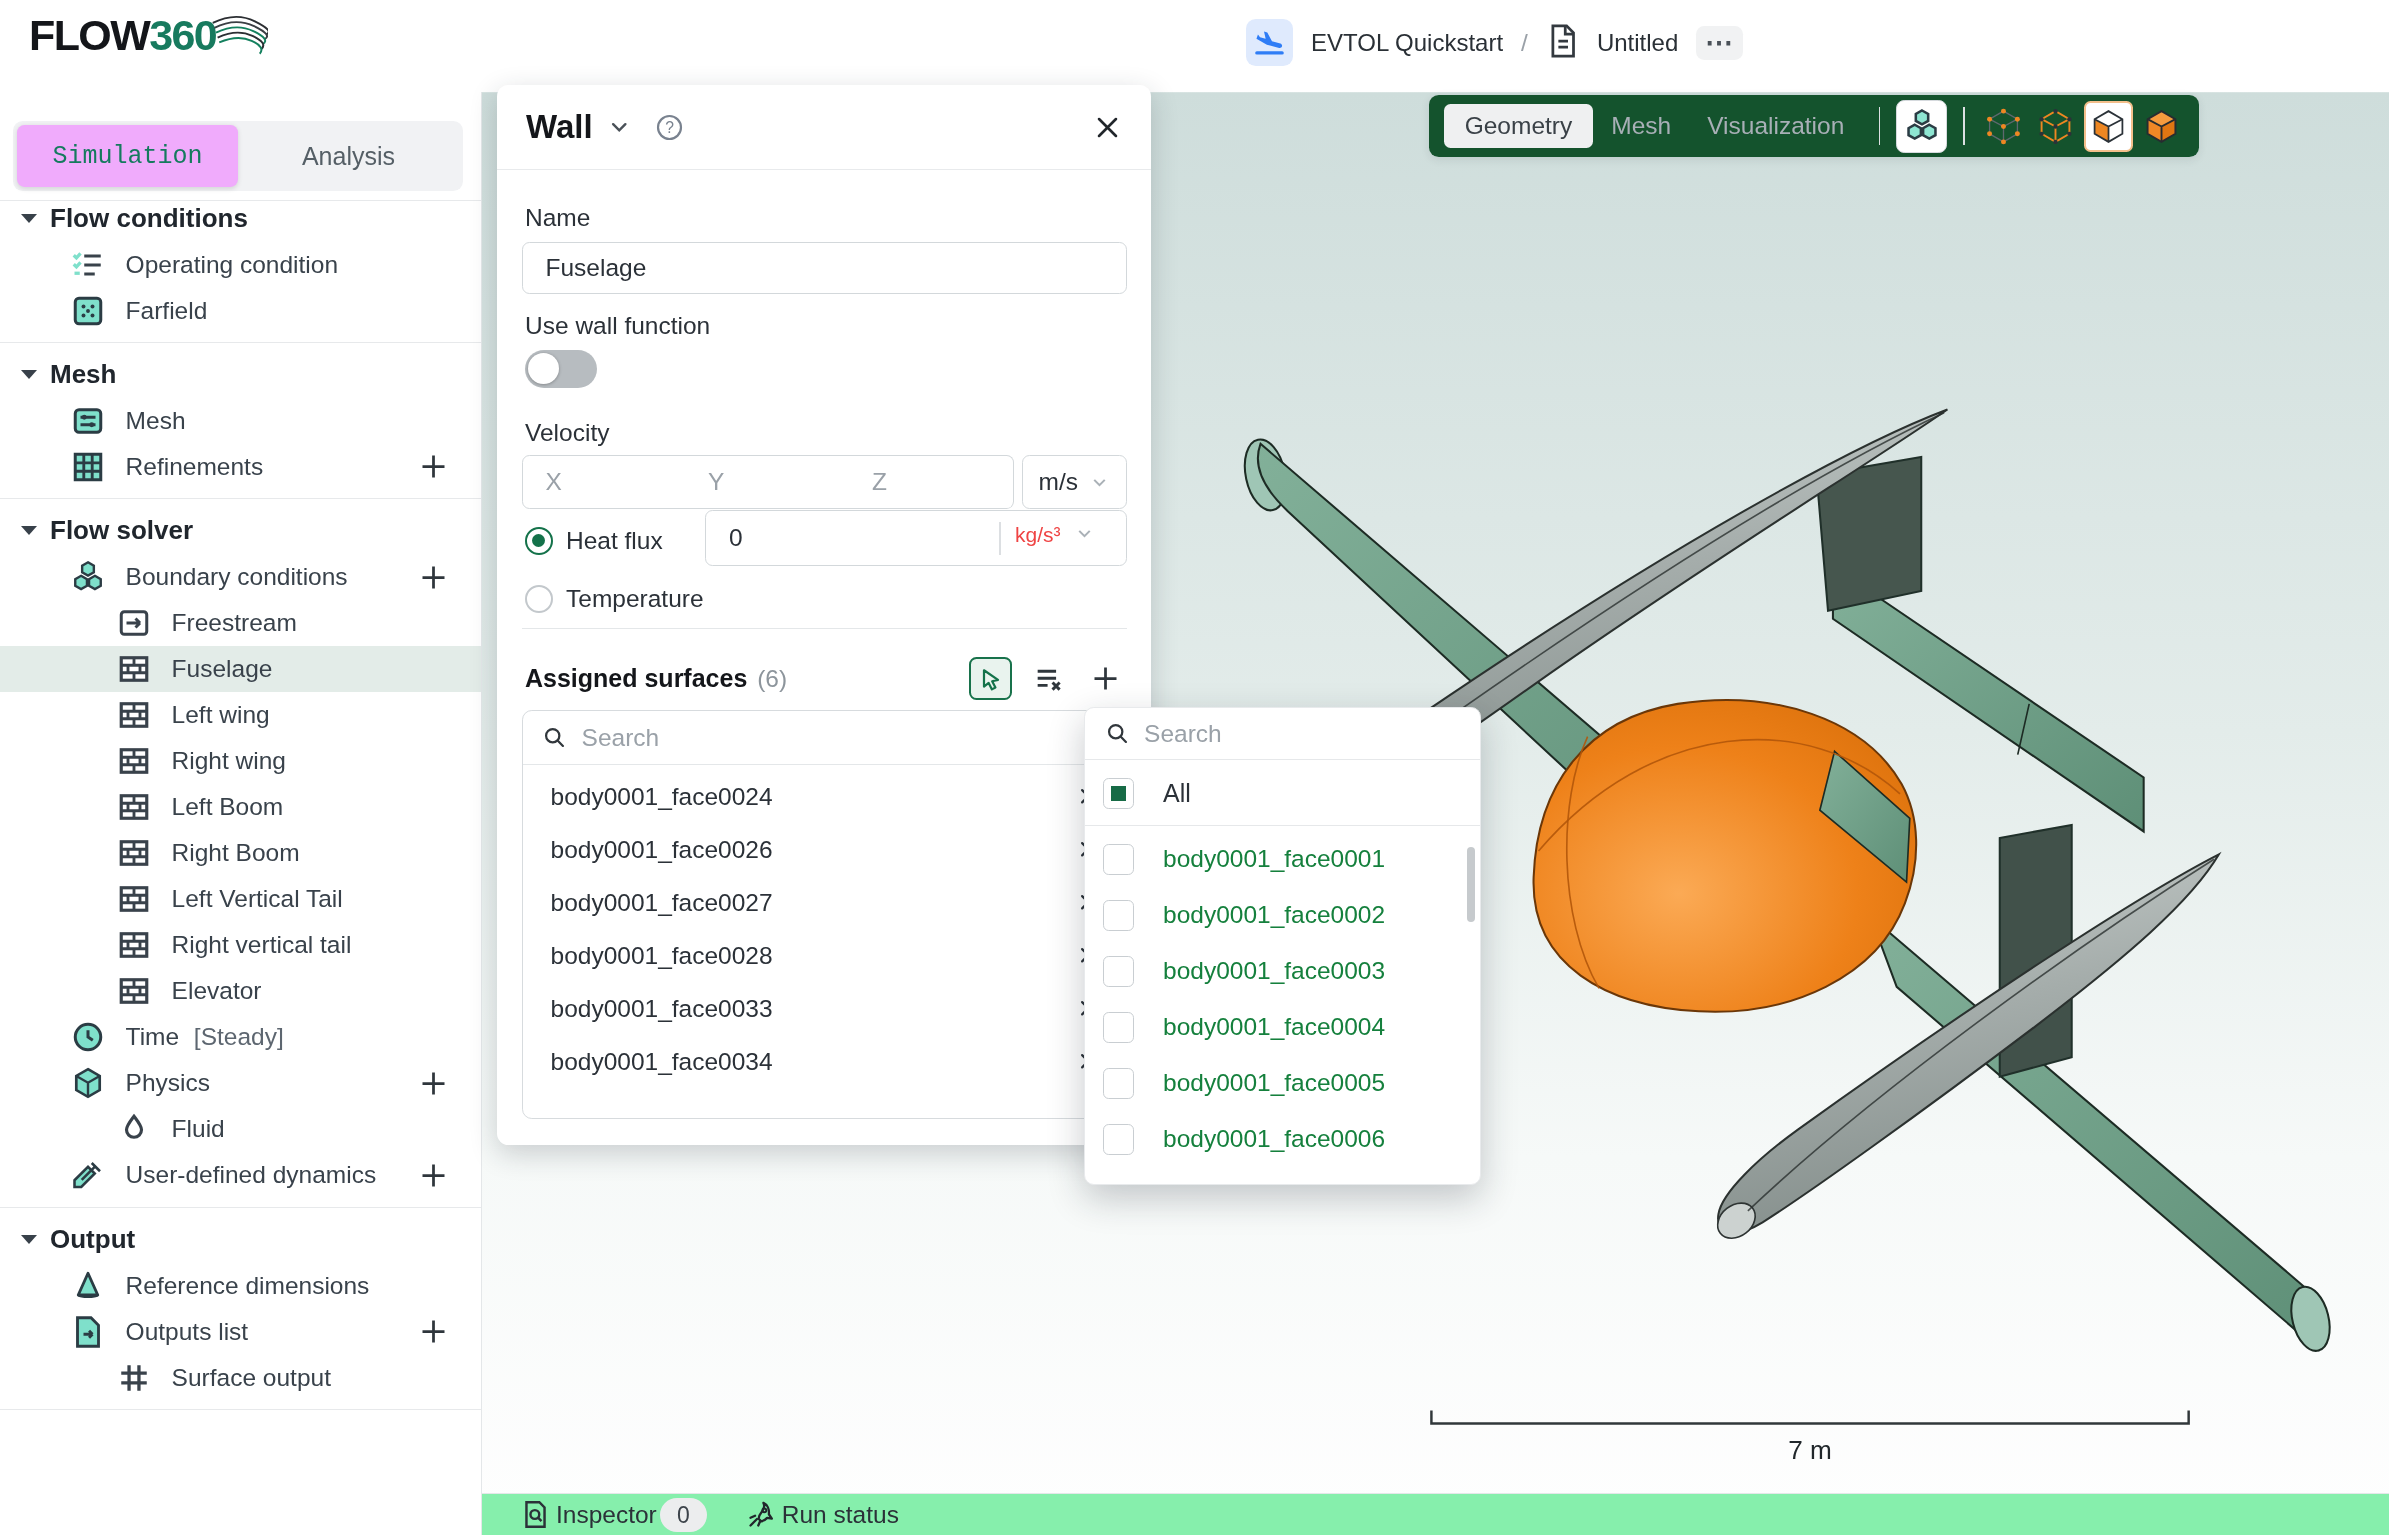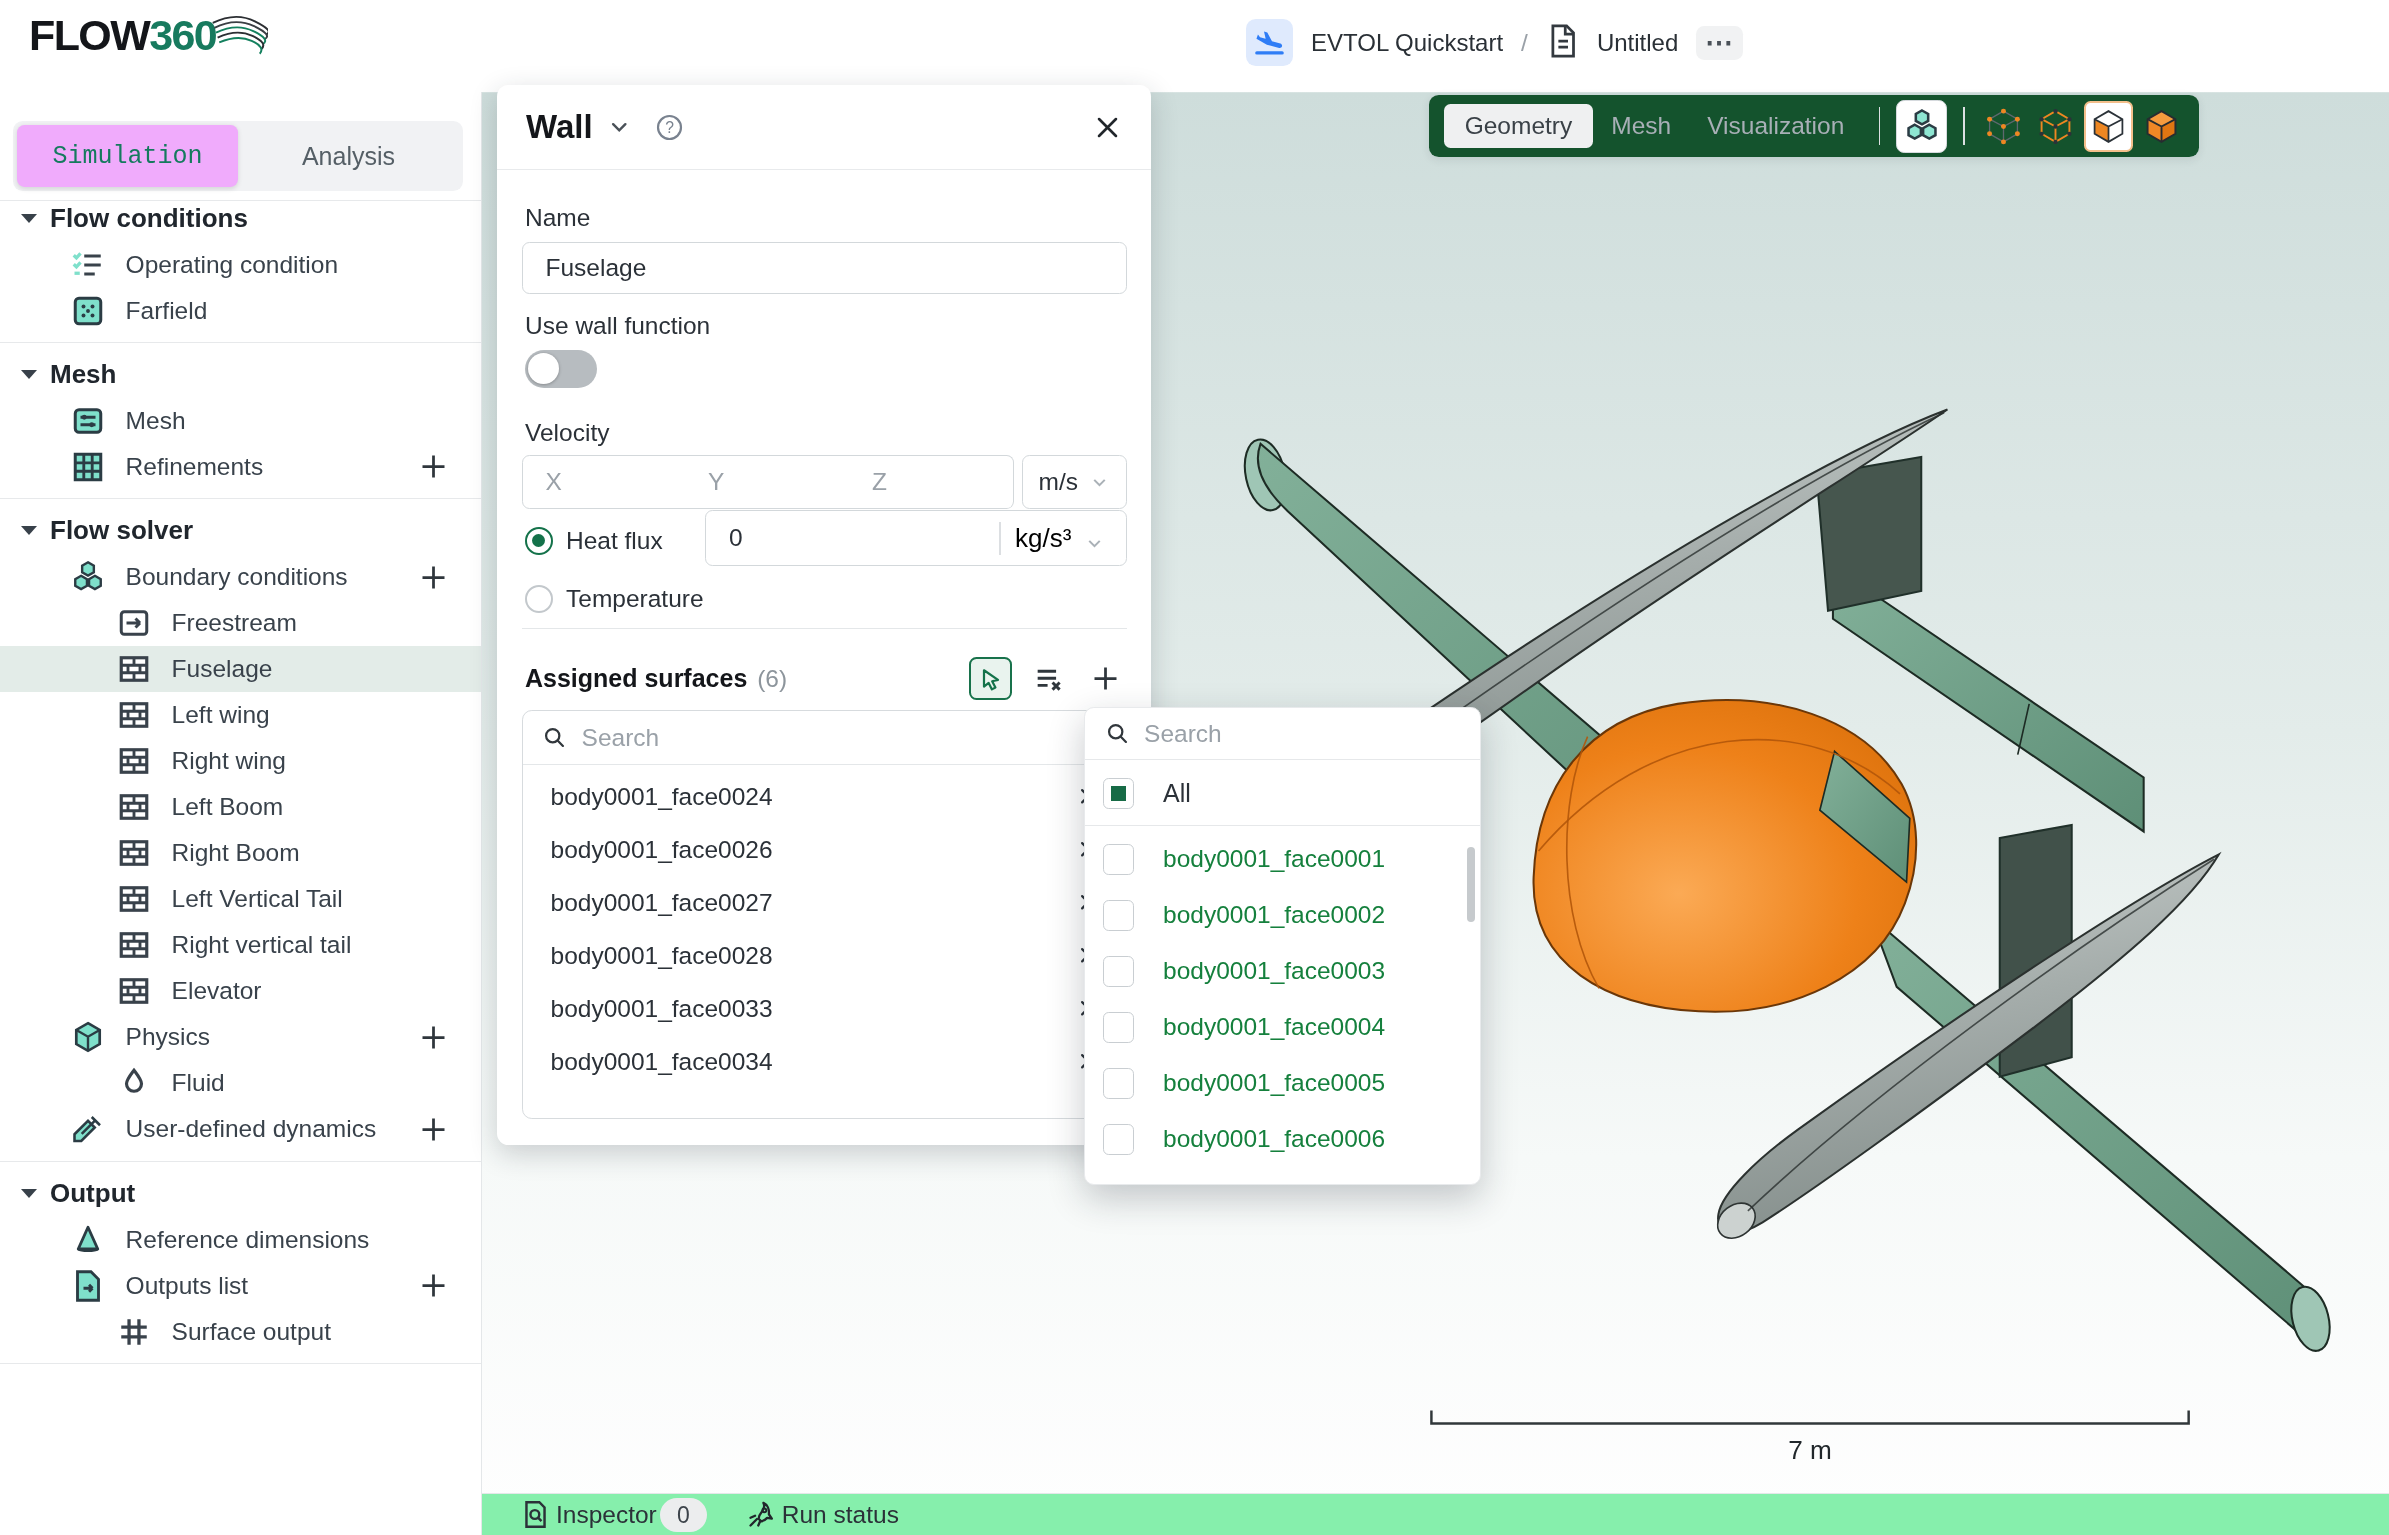--- a/index.html
+++ b/index.html
@@ -59,21 +59,21 @@
   .inp{position:absolute;border:1.6px solid #d3d8db;border-radius:7.4px;box-sizing:border-box;font-size:24.5px;color:#2b3138;
        font-family:"Liberation Sans",sans-serif;padding:0 23px;background:#fff;outline:none;}
   .inp::placeholder{color:#9aa1a8;}
   #toggle{position:absolute;left:28px;top:265px;width:72px;height:38px;background:#b7bcc0;border-radius:19px;cursor:pointer;}
   #toggle .knob{position:absolute;left:3.3px;top:3.3px;width:31px;height:31px;border-radius:50%;background:#fff;box-shadow:0 0.8px 3.3px rgba(0,0,0,.3);}
   .unitbox{position:absolute;border:1.6px solid #d3d8db;border-radius:7.4px;box-sizing:border-box;display:flex;align-items:center;justify-content:center;gap:11.4px;font-size:24.5px;color:#2b3138;cursor:pointer;background:#fff;}
   .radio{position:absolute;width:28px;height:28px;border-radius:50%;box-sizing:border-box;cursor:pointer;}
   .radio.on{border:2.5px solid #14724a;}
   .radio.on::after{content:"";position:absolute;left:4.9px;top:4.9px;width:13px;height:13px;border-radius:50%;background:#14724a;}
   .radio.off{border:2.5px solid #c3c8cc;}
-  #hf-unit{position:absolute;display:flex;align-items:flex-end;gap:13px;font-size:26px;color:#000000;}
+  #hf-unit{position:absolute;display:flex;align-items:flex-start;gap:13px;font-size:21px;color:#ef4444;}
   .p-div{position:absolute;left:24.5px;width:605px;height:0.8px;background:#e4e7e9;}
   #as-row{position:absolute;left:28px;top:572px;width:599px;display:flex;align-items:center;}
   #as-lbl{font-size:25px;font-weight:700;color:#14161a;}
   #as-cnt{font-size:24.5px;color:#8d959c;margin-left:9.8px;}
   #as-cursor{margin-left:auto;width:39px;height:39px;border:2.5px solid #18724b;background:#e9f3ee;border-radius:7.4px;display:flex;align-items:center;justify-content:center;cursor:pointer;}
   .as-ic{width:38px;height:38px;margin-left:18px;display:flex;align-items:center;justify-content:center;cursor:pointer;}
   #surf-box{position:absolute;left:24.5px;top:625px;width:605px;height:409px;border:1.6px solid #d7dbde;border-radius:9.8px;box-sizing:border-box;}
   #surf-search{position:absolute;left:0;top:0;width:100%;height:54px;border-bottom:1.6px solid #e4e7e9;display:flex;align-items:center;padding:0 19.6px;box-sizing:border-box;gap:13px;}
   .search-in{border:none;outline:none;font-size:24.5px;flex:1;color:#2b3138;font-family:"Liberation Sans",sans-serif;}
   .search-in::placeholder{color:#9aa1a8;}
@@ -376,20 +376,30 @@
         </div>
         <div class="ti lv2">
           <span class="ic">
             <svg viewBox="0 0 24 24">
               <rect x="3.5" y="4.5" width="17" height="15" fill="#fff" stroke="#39424b" stroke-width="2.1"></rect>
               <path d="M3.5 9.5h17M3.5 14.5h17" stroke="#39424b" stroke-width="1.9"></path>
               <path d="M12 4.5v5M8 9.5v5M16 9.5v5M12 14.5v5" stroke="#39424b" stroke-width="1.9"></path>
             </svg>
           </span>
           <span>Elevator</span>
+        </div>
+        <div class="ti lv1">
+          <span class="ic">
+            <svg viewBox="0 0 24 24">
+              <circle cx="12" cy="12" r="8.5" fill="#7fe0cb" stroke="#2b3c44" stroke-width="2"></circle>
+              <path d="M12 7.5V12l3.2 2.2" fill="none" stroke="#2b3c44" stroke-width="2"></path>
+            </svg>
+          </span>
+          <span>Time</span>
+          <span class="sfx">[Steady]</span>
         </div>
         <div class="ti lv1">
           <span class="ic">
             <svg viewBox="0 0 24 24">
               <path d="M12 2.8l7.8 4.5v9.4L12 21.2l-7.8-4.5V7.3z" fill="#7fe0cb" stroke="#2b3c44" stroke-width="1.8"></path>
               <path d="M4.2 7.3L12 11.8l7.8-4.5M12 11.8v9.4" fill="none" stroke="#2b3c44" stroke-width="1.6"></path>
             </svg>
           </span>
           <span>Physics</span>
           <span class="add">

